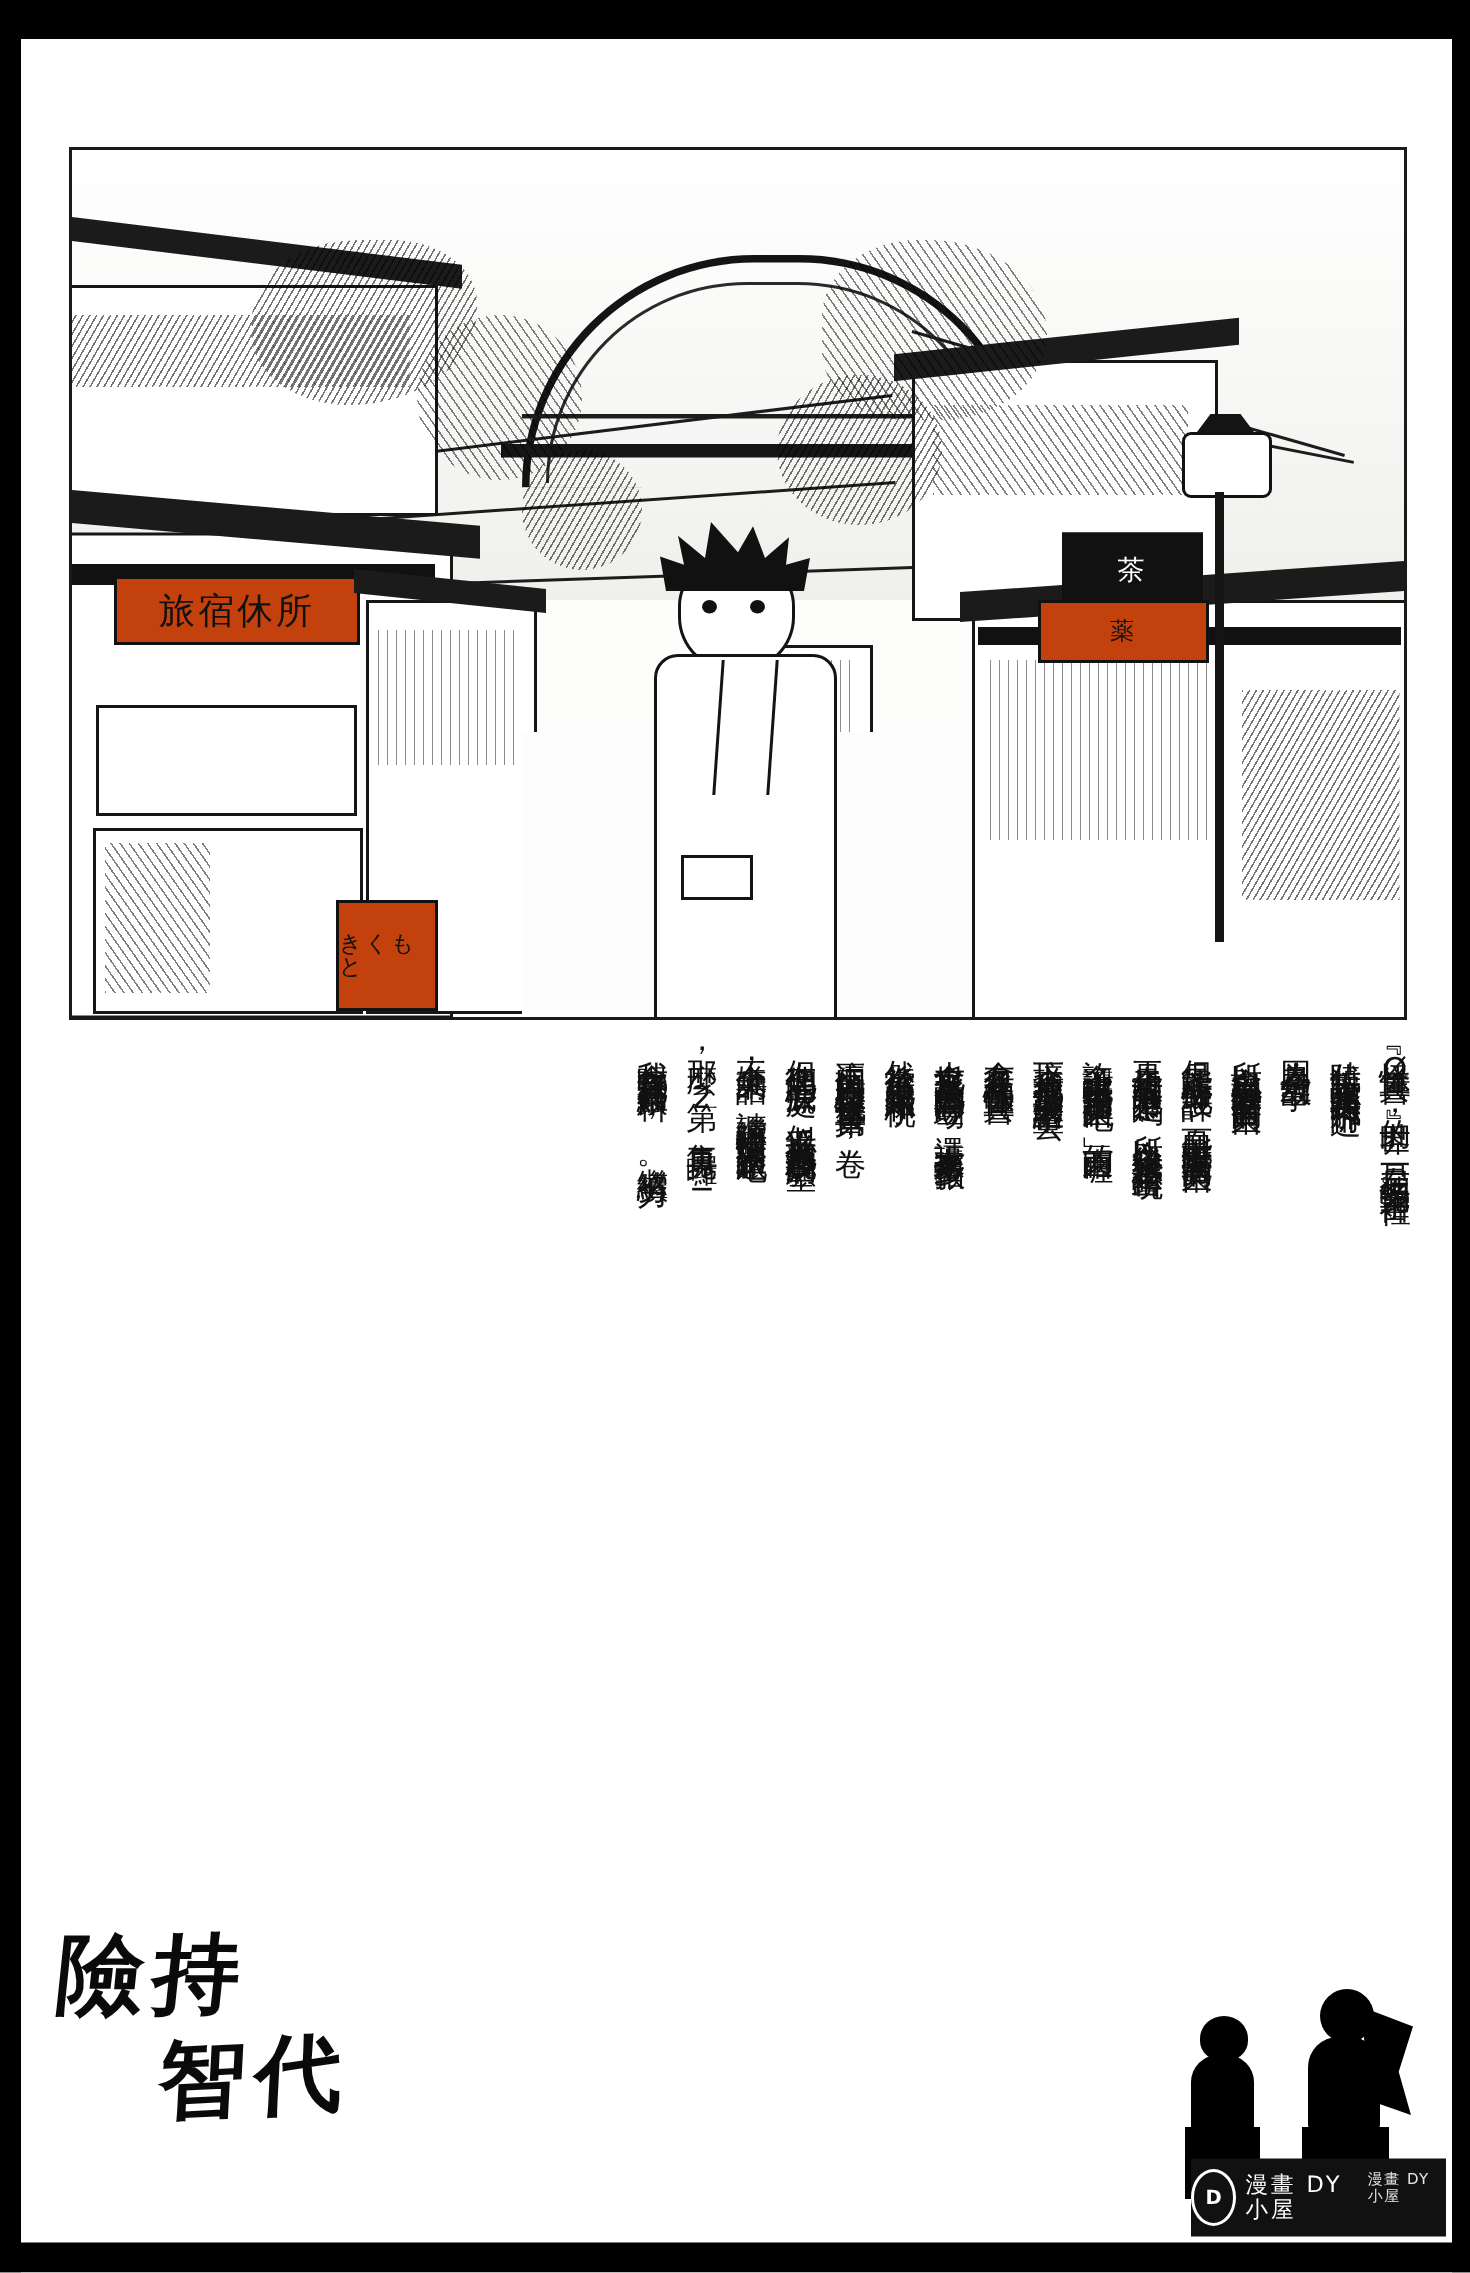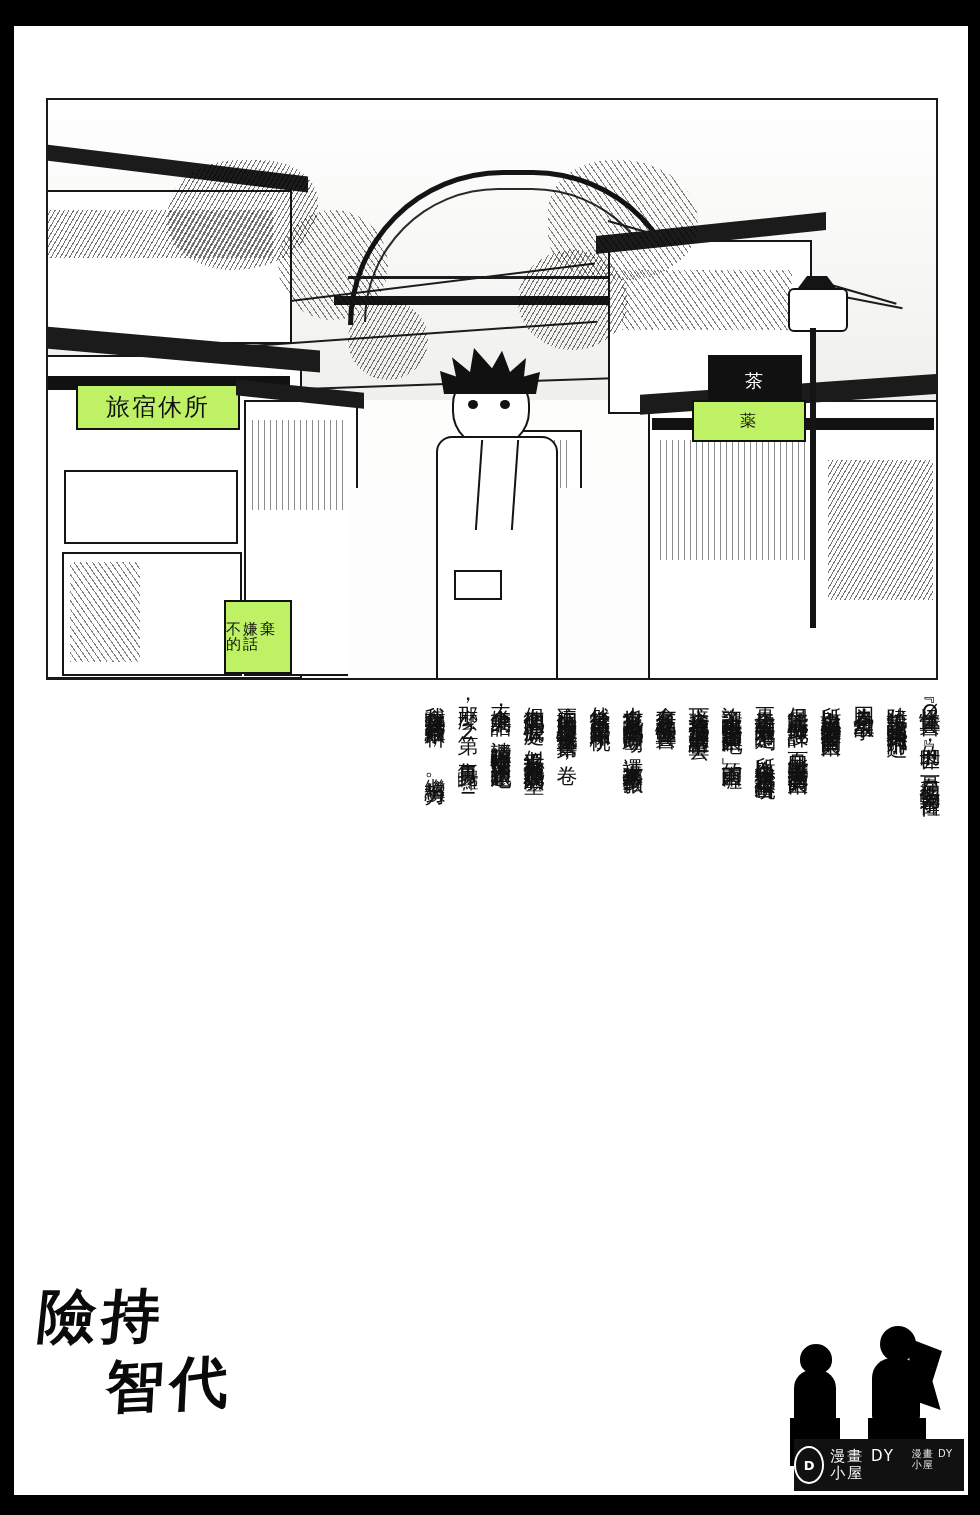--- a/index.html
+++ b/index.html
@@ -129,21 +129,21 @@
     display: flex;
     align-items: center;
     justify-content: center;
     letter-spacing: 2px;
     line-height: 1;
   }
   .sign-v {
     writing-mode: vertical-rl;
     text-orientation: upright;
   }
-  .sign-w { background: #bef264; color: #111; }
+  .sign-w { background: #c2410c; color: #111; }
 
   
   .lantern {
     position: absolute;
     border: 2px solid #121212;
     border-radius: 6px;
     background: #fff;
   }
 
   
@@ -291,21 +291,21 @@
 
       <div class="sign sign-w" style="left:28px; top:284px; width:160px; height:42px; font-size:24px;">旅宿休所</div>
 
       <div class="hatchv" style="left:16px; top:370px; width:170px; height:70px; border:2px solid #161616; background:#fff;"></div>
       <div class="bldg" style="left:14px; top:452px; width:176px; height:120px; border-width:2px;"></div>
       <div class="hatch2" style="left:22px; top:462px; width:70px; height:100px;"></div>
 
       <div class="bldg" style="left:196px; top:300px; width:110px; height:272px;"></div>
       <div class="roof" style="left:188px; top:286px; width:128px; height:16px; transform:skewY(6deg);"></div>
       <div class="hatchv" style="left:204px; top:320px; width:94px; height:90px;"></div>
-      <div class="sign sign-w" style="left:176px; top:500px; width:64px; height:70px; font-size:15px;">不嫌棄的話</div>
+      <div class="sign sign-w" style="left:176px; top:500px; width:64px; height:70px; font-size:15px;">きくもと</div>
 
       <div class="sign" style="left:318px; top:400px; width:26px; height:96px; font-size:14px;">
         <span class="sign-v">月子堂</span>
       </div>
       <div class="sign sign-w" style="left:350px; top:402px; width:24px; height:120px; font-size:13px;">
         <span class="sign-v">山王</span>
       </div>
 
       <div class="hatch" style="left:120px; top:60px; width:150px; height:110px; border-radius:50% 40% 60% 45%;"></div>
       <div class="hatch2" style="left:230px; top:110px; width:110px; height:110px; border-radius:50%;"></div>

